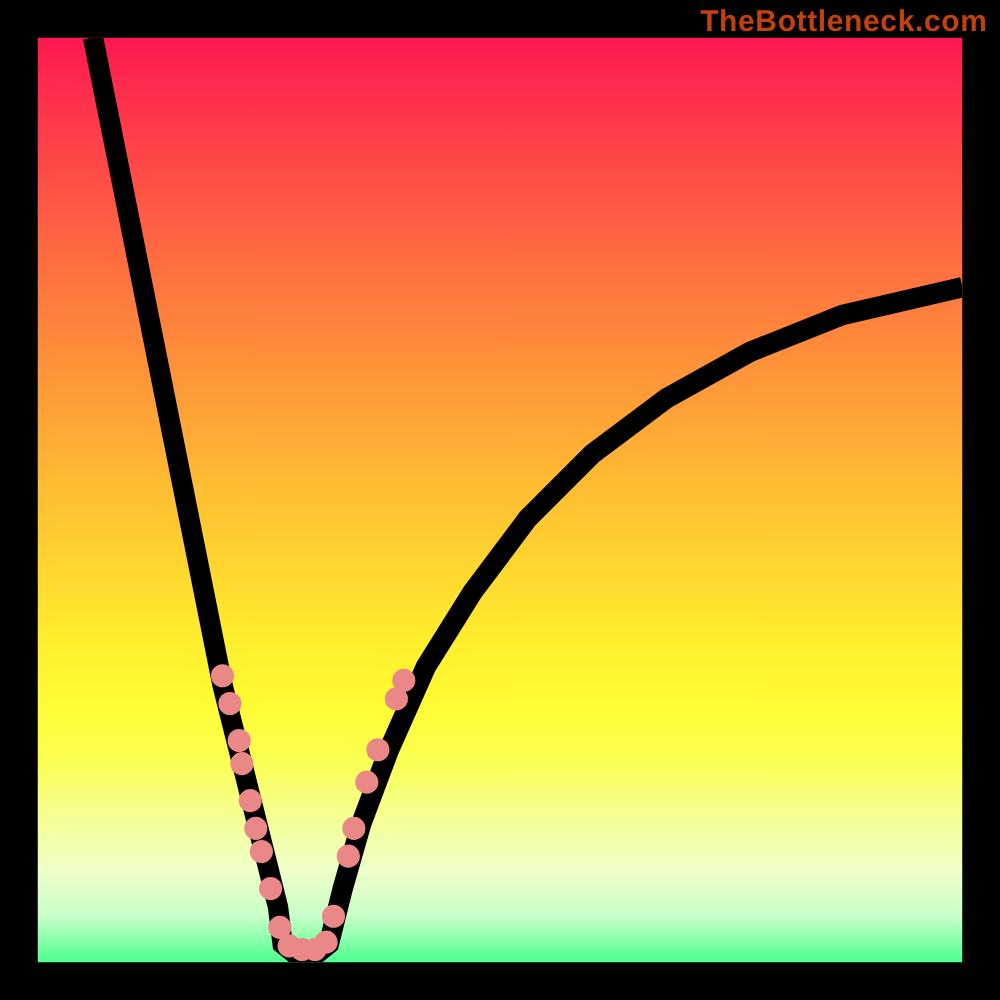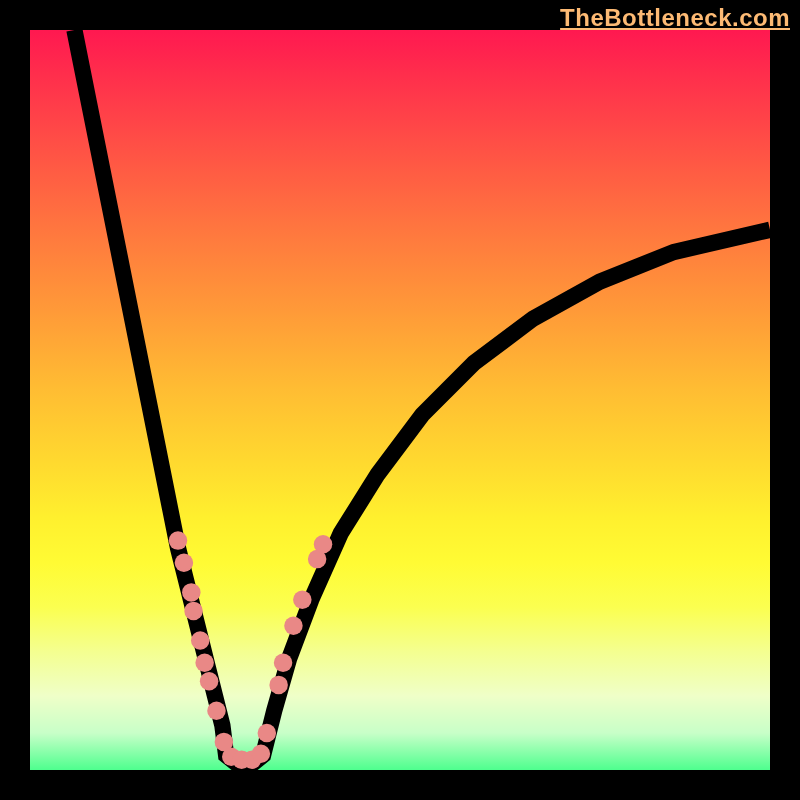--- a/index.html
+++ b/index.html
@@ -10,24 +10,23 @@
     height: 800px;
     background: #000;
   }
   .watermark {
     position: absolute;
     top: 4px;
     right: 10px;
     font-family: Arial, Helvetica, sans-serif;
     font-size: 24px;
     font-weight: 600;
-    color: #fdba74;
+    color: #c2410c;
     letter-spacing: 0.5px;
     z-index: 50;
-    text-decoration: underline;
   }
   .plot-area {
     position: absolute;
     left: 30px;
     top: 30px;
     width: 740px;
     height: 740px;
     overflow: hidden;
   }
   .gradient-bg {

